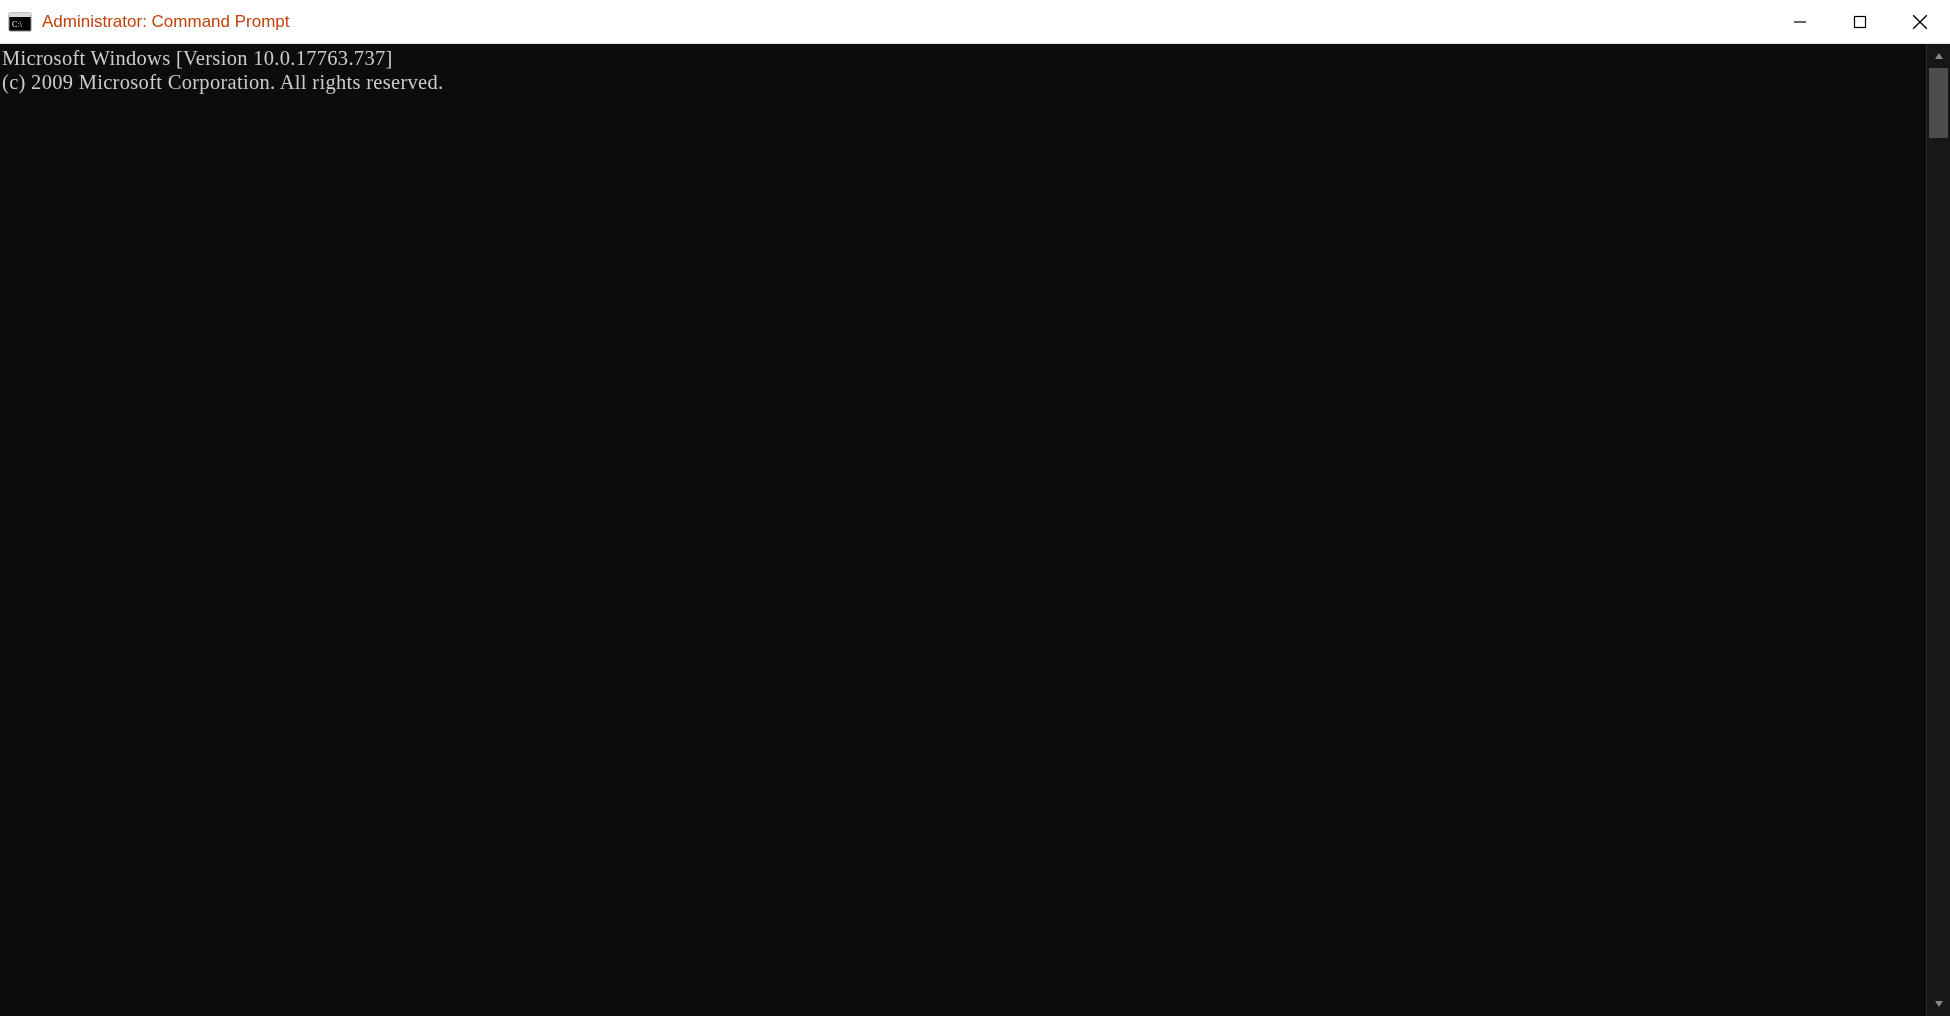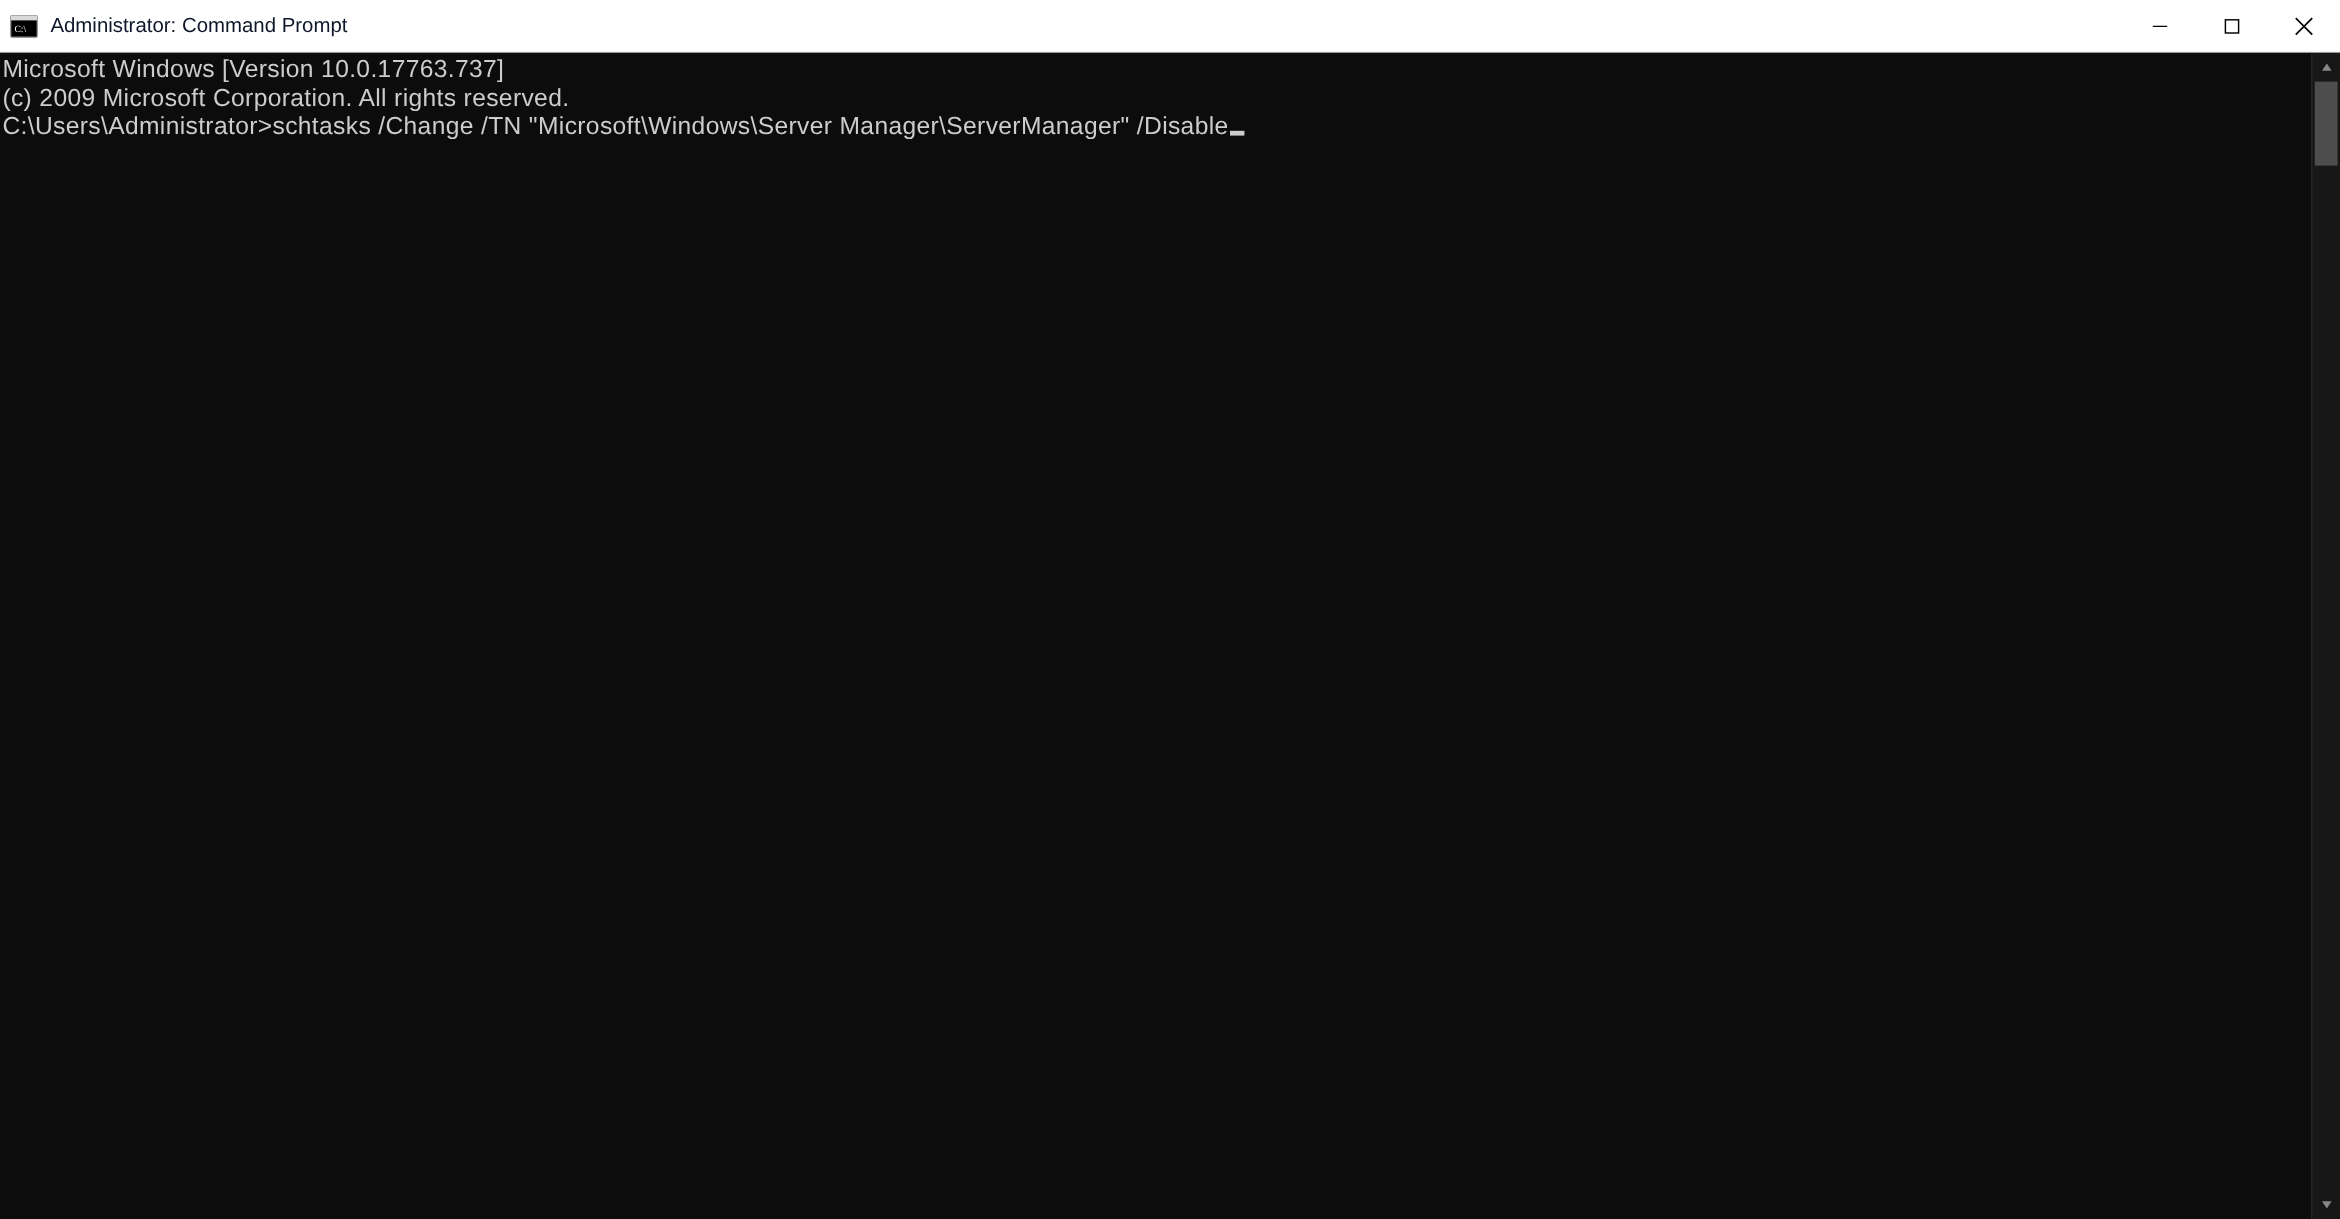--- a/index.html
+++ b/index.html
@@ -38,21 +38,21 @@
       align-items: center;
       justify-content: center;
       flex-shrink: 0;
     }
     .titlebar-icon svg {
       width: 24px;
       height: 24px;
     }
     .titlebar-title {
       font-size: 17px;
-      color: #0f172a;
+      color: #c2410c;
       flex: 1;
       white-space: nowrap;
     }
     .window-controls {
       display: flex;
       height: 100%;
     }
     .win-btn {
       width: 60px;
       height: 100%;
@@ -78,21 +78,21 @@
       flex: 1;
       display: flex;
       background: #0c0c0c;
       position: relative;
       min-height: 0;
     }
     .console {
       flex: 1;
       background: #0c0c0c;
       color: #cccccc;
-      font-family: Liberation Sans, sans-serif;
+      font-family: Liberation Serif, serif;
       font-size: 20.5px;
       line-height: 24px;
       padding: 2px 0 0 2px;
       white-space: pre;
       overflow: hidden;
       letter-spacing: 0.3px;
     }
     .console .line {
       display: block;
     }
@@ -166,21 +166,21 @@
       <button class="win-btn close" aria-label="Close">
         <svg viewBox="0 0 14 14">
             <line x1="1" y1="1" x2="13" y2="13"></line>
             <line x1="13" y1="1" x2="1" y2="13"></line>
           </svg>
       </button>
     </div>
   </div>
 
   <div class="console-wrap">
-    <div class="console"><span class="line">Microsoft Windows [Version 10.0.17763.737]</span><span class="line">(c) 2009 Microsoft Corporation. All rights reserved.</span><span class="line"></span><span class="line"><span>C:\Users\Administrator&gt;</span><span>schtasks /Change /TN "Microsoft\Windows\Server Manager\ServerManager" /Disable</span><span class="cursor"></span></span></div>
+    <div class="console"><span class="line">Microsoft Windows [Version 10.0.17763.737]</span><span class="line">(c) 2009 Microsoft Corporation. All rights reserved.</span><span class="line"></span></div>
 
     <div class="scrollbar">
       <div class="scroll-arrow">
         <svg viewBox="0 0 10 10">
             <path d="M5 2 L9 8 L1 8 Z"></path>
           </svg>
       </div>
       <div class="scroll-track">
         <div class="scroll-thumb"></div>
       </div>

